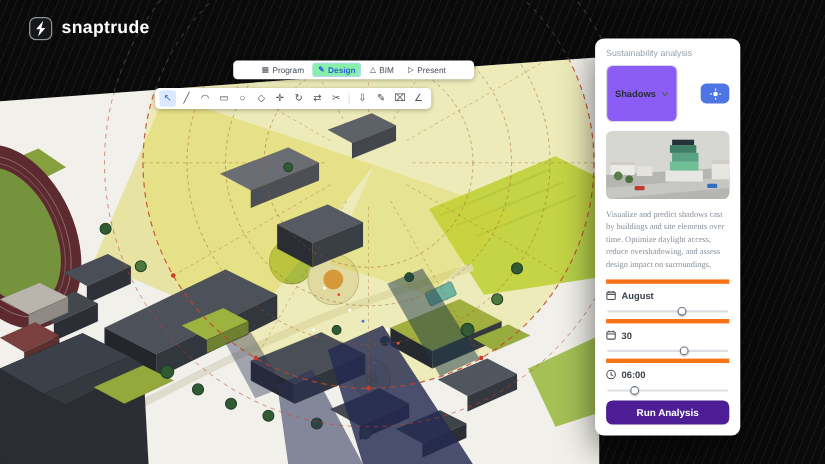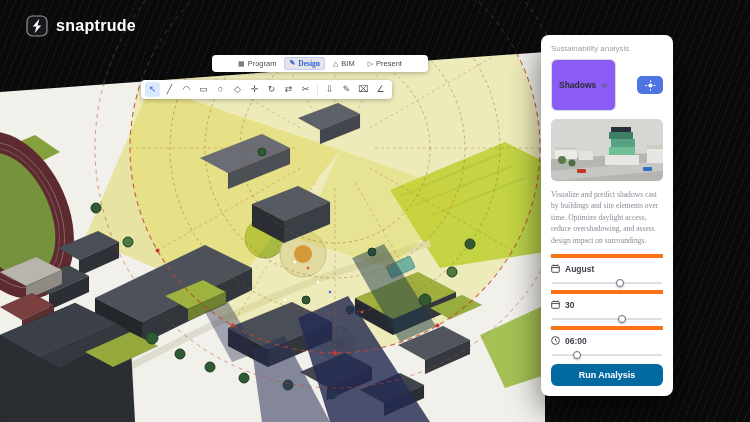--- a/index.html
+++ b/index.html
@@ -11,21 +11,21 @@
   }
   .brand{position:absolute;left:26px;top:15px;display:flex;align-items:center;gap:8px;z-index:6;}
   .brand-name{color:#fff;font-size:16px;font-weight:700;letter-spacing:.3px;}
   .scene{position:absolute;left:0;top:0;z-index:1;}
   
   .tabs{position:absolute;left:180px;top:55px;z-index:4;display:flex;align-items:center;gap:3px;
     background:#fff;border-radius:4px;padding:2px 21px;box-shadow:0 1px 5px rgba(0,0,0,.3);margin-left:32px;}
   .tab{display:flex;align-items:center;gap:3px;padding:2px 5px;border-radius:3px;color:#454c57;
     font-size:7.5px;white-space:nowrap;cursor:default;}
   .tab .t-ic{font-size:7px;line-height:1;}
-  .tab.active{background:#e5e5e5;color:#2f62d8;font-weight:700;box-shadow:inset 0 0 0 1px #bcd0f7;font-family:Liberation Serif, serif;}
+  .tab.active{background:#86efac;color:#2f62d8;font-weight:700;box-shadow:inset 0 0 0 1px #bcd0f7;}
   
   .tools{position:absolute;left:141px;top:80px;z-index:4;display:flex;align-items:center;gap:2px;
     background:#fff;border-radius:4px;padding:2px 4px;box-shadow:0 1px 5px rgba(0,0,0,.3);}
   .tool{width:15px;height:15px;line-height:15px;text-align:center;font-size:9px;color:#4b5158;border-radius:3px;}
   .tool.active{background:#dce8ff;color:#2f62d8;}
   .tsep{width:1px;height:11px;background:#e3e5e9;margin:0 2px;}
   
   .panel{position:absolute;left:541px;top:35px;width:132px;z-index:5;background:#fff;border-radius:8px;
     padding:9px 10px 10px;box-shadow:0 12px 32px rgba(0,0,0,.55);box-sizing:border-box;}
   .panel-title{font-size:8px;color:#9aa3ad;margin-bottom:6px;}
@@ -33,21 +33,21 @@
   .dropdown{display:flex;align-items:center;gap:5px;border:1px solid #d7dae0;border-radius:6px;
     padding:20px 7px;font-size:8.5px;color:#2a2f36;font-weight:600;background:#8b5cf6;}
   .blue-btn{width:26px;height:18px;border-radius:5px;background:#4f74e3;display:flex;align-items:center;justify-content:center;}
   .thumb{margin-top:8px;border-radius:6px;overflow:hidden;height:62px;background:#d6d6d2;}
   .desc{margin-top:8px;font-size:7.6px;line-height:1.5;color:#868e98;font-family:Liberation Serif, serif;}
   .ctl{border-top:4px solid #f97316;margin-top:6px;padding-top:6px;}
   .ctl-head{display:flex;align-items:center;gap:5px;font-size:8.5px;color:#3a4049;font-weight:600;}
   .slider{position:relative;height:2px;background:#dcdfe4;border-radius:1px;margin:8px 1px 3px;}
   .handle{position:absolute;top:-3px;width:8px;height:8px;box-sizing:border-box;background:#fff;
     border:1.5px solid #6b7280;border-radius:50%;box-shadow:0 1px 2px rgba(0,0,0,.25);}
-  .run-btn{margin-top:8px;height:22px;border-radius:6px;background:#0369a1;color:#fff;font-size:9px;
+  .run-btn{margin-top:8px;height:22px;border-radius:6px;background:#4c1d95;color:#fff;font-size:9px;
     font-weight:600;display:flex;align-items:center;justify-content:center;}
 </style>
 </head>
 <body>
 
 <header class="brand">
   <svg width="22" height="22" viewBox="0 0 22 22">
     <rect x="1" y="1" width="20" height="20" rx="5.5" fill="#15171b" stroke="rgba(255,255,255,.55)" stroke-width="1.2"></rect>
     <path d="M13.4 3.8 L6.8 11.6 h3.6 L8.6 18.2 15.2 10.4 h-3.6 Z" fill="#ffffff"></path>
   </svg>

